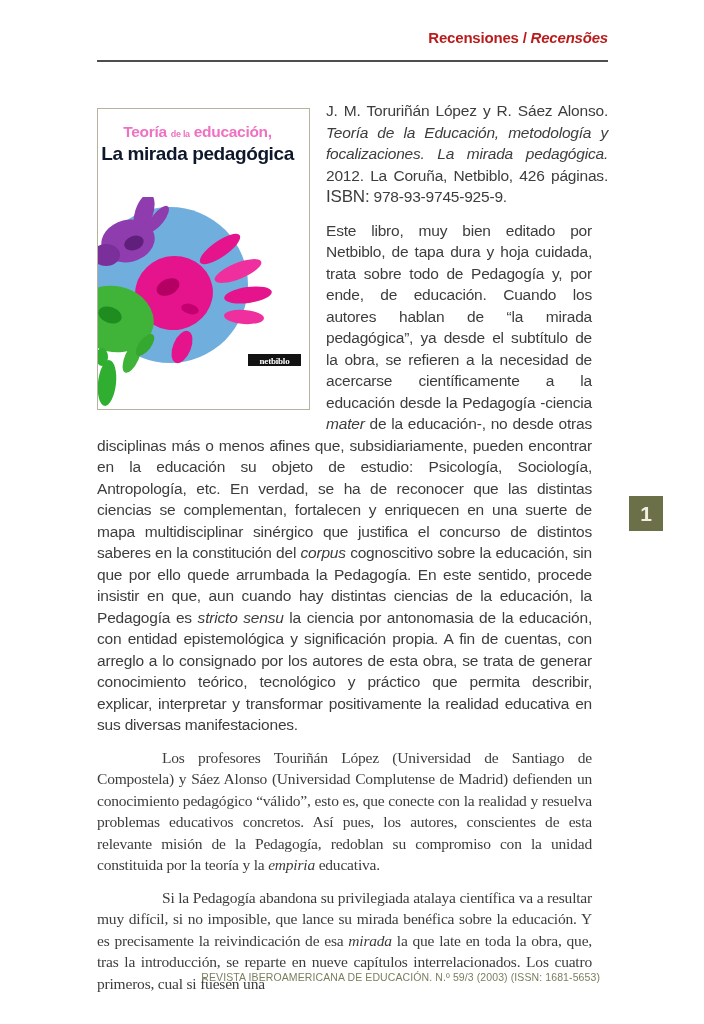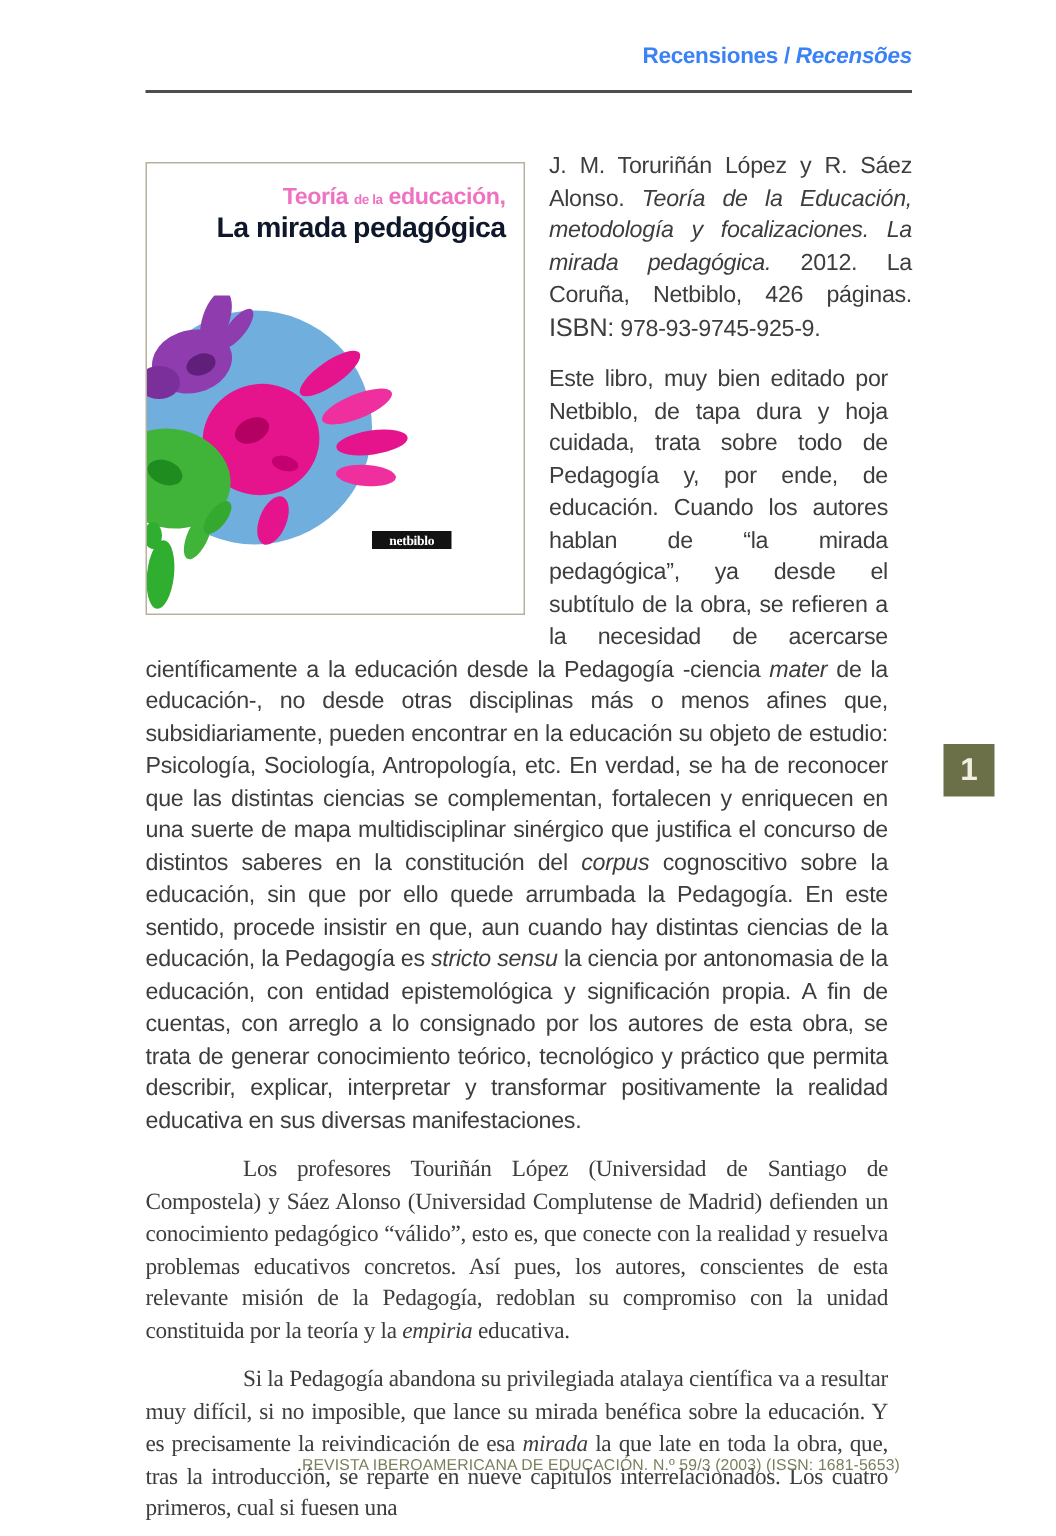--- a/index.html
+++ b/index.html
@@ -2,21 +2,21 @@
 <html><head>
 <meta charset="utf-8">
 <style>
   html,body{margin:0;padding:0;background:#ffffff;}
   .page{
     position:relative;width:704px;height:1024px;background:#ffffff;overflow:hidden;
     font-family:"Liberation Sans", sans-serif;
   }
   .header{
     position:absolute;top:29px;left:97px;width:511px;text-align:right;
-    color:#3b82f6;font-size:15px;font-weight:bold;letter-spacing:-0.2px;
+    color:#b91c1c;font-size:15px;font-weight:bold;letter-spacing:-0.2px;
   }
   .header .pt{font-style:italic;}
   .rule{
     position:absolute;top:60px;left:97px;width:511px;height:0;
     border-top:2px solid #4e4e4e;margin:0;
   }
   .content{
     position:absolute;top:100px;left:97px;width:511px;
     color:#3d3d3d;font-size:15.5px;line-height:21.5px;text-align:justify;
     letter-spacing:-0.2px;
@@ -24,22 +24,21 @@
   .content p{margin:0 0 12px 0;}
   .content p.body-par{margin:0 16px 11px 0;}
   .content p.indent{text-indent:65px;margin-top:11px;font-family:Liberation Serif, serif;}
   .citation .bk{font-style:italic;}
   .citation .sc{font-size:17px;}
 
   
   .book-cover{
     float:left;width:211px;height:300px;border:1px solid #b7b2a0;
     margin:8px 16px 10px 0;position:relative;overflow:hidden;background:#ffffff;
-    text-align:right;
-    padding-left:40px;
+    text-align:center;
   }
   .cover-text{position:relative;z-index:2;padding:14px 12px 0 0;line-height:18px;}
   .cover-t{color:#ee72c1;font-size:15.5px;font-weight:bold;letter-spacing:-0.3px;}
   .cover-t .tiny{font-size:9px;}
   .cover-sub{color:#0f172a;font-size:19px;font-weight:bold;letter-spacing:-0.4px;line-height:22px;}
   .cover-authors{color:#d5429f;font-size:9.5px;font-weight:bold;line-height:13px;margin-top:5px;}
   .cover-art{position:absolute;left:0;bottom:0;width:211px;height:212px;z-index:1;}
 
   .page-badge{
     position:absolute;left:629px;top:496px;width:34px;height:35px;

